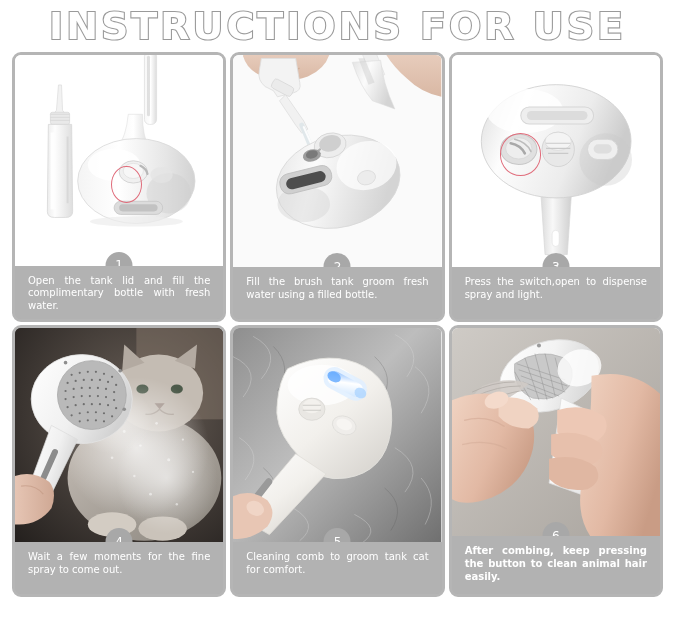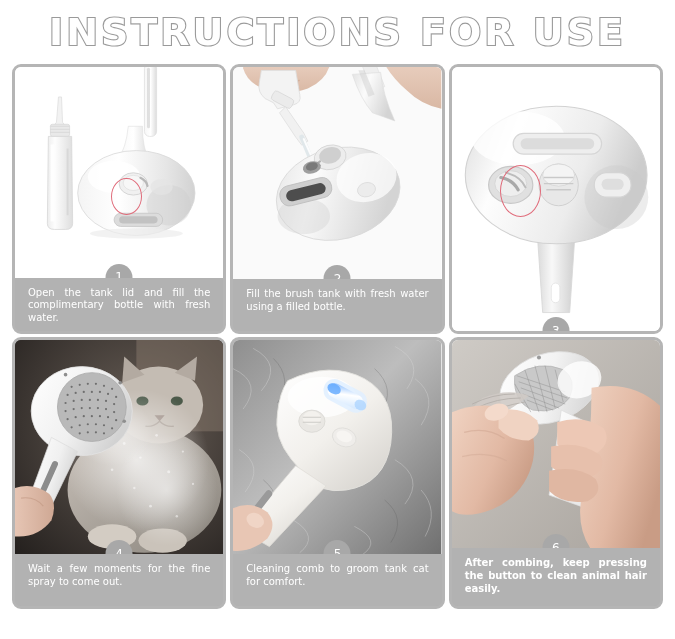--- a/index.html
+++ b/index.html
@@ -7,21 +7,21 @@
   body {
     width: 675px;
     height: 639px;
     background: #ffffff;
     font-family: "Liberation Sans", sans-serif;
     overflow: hidden;
   }
 
   
   .title-bar {
-    height: 64px;
+    height: 52px;
     display: flex;
     align-items: center;
     justify-content: center;
     background: #ffffff;
   }
   .title-text {
     font-size: 38px;
     font-weight: 700;
     letter-spacing: 3px;
     color: #ffffff;
@@ -205,21 +205,21 @@
         <ellipse cx="78" cy="102" rx="9" ry="6" transform="rotate(-14 78 102)" fill="#9e9e9e"></ellipse>
         <ellipse cx="78" cy="101" rx="6" ry="4" transform="rotate(-14 78 101)" fill="#7a7a7a"></ellipse>
 
         <rect x="46" y="116" width="52" height="20" rx="9" transform="rotate(-14 72 126)" fill="#cfcfcf" stroke="#bdbdbd" stroke-width="0.8"></rect>
         <rect x="52" y="121" width="40" height="11" rx="5.5" transform="rotate(-14 72 126)" fill="#4d4d4d"></rect>
 
         <ellipse cx="132" cy="124" rx="9" ry="7" transform="rotate(-14 132 124)" fill="#ececec" stroke="#d8d8d8" stroke-width="0.7"></ellipse>
       </svg>
       <div class="step-badge">2</div>
     </div>
-    <div class="caption">Fill the brush tank with fresh water using a filled bottle.</div>
+    <div class="caption">Fill the brush tank groom fresh water using a filled bottle.</div>
   </div>
 
   <div class="panel">
     <div class="photo">
       <svg class="sv" viewBox="0 0 206 215" preserveAspectRatio="xMidYMid slice">
         <defs>
           <linearGradient id="g3head" x1="0" y1="0" x2="1" y2="0.3">
             <stop offset="0" stop-color="#dcdcdc"></stop>
             <stop offset="0.3" stop-color="#fdfdfd"></stop>
             <stop offset="0.72" stop-color="#ececec"></stop>
@@ -251,20 +251,21 @@
         <ellipse cx="105" cy="96" rx="16" ry="17" fill="#e8e8e8" stroke="#cfcfcf" stroke-width="0.8"></ellipse>
         <ellipse cx="105" cy="88" rx="13" ry="9" fill="#f4f4f4" stroke="#d6d6d6" stroke-width="0.7"></ellipse>
         <path d="M93 90 h24 M93 95 h24 M95 100 h20" stroke="#c9c9c9" stroke-width="1.1"></path>
 
         <rect x="134" y="86" width="30" height="20" rx="10" fill="#efefef" stroke="#d4d4d4" stroke-width="0.9"></rect>
         <rect x="140" y="91" width="18" height="9" rx="4.5" fill="#dedede"></rect>
       </svg>
       <div class="highlight-ring" style="left:23%; top:37%; width:20%; height:20%;"></div>
       <div class="step-badge">3</div>
     </div>
+    <div class="caption">Press the switch,open to dispense spray and light.</div>
   </div>
 
   <div class="panel dense">
     <div class="photo">
       <svg class="sv" viewBox="0 0 206 215" preserveAspectRatio="xMidYMid slice">
         <defs>
           <radialGradient id="g4bg" cx="0.6" cy="0.4" r="0.85">
             <stop offset="0" stop-color="#6a6058"></stop>
             <stop offset="1" stop-color="#231f1d"></stop>
           </radialGradient>

